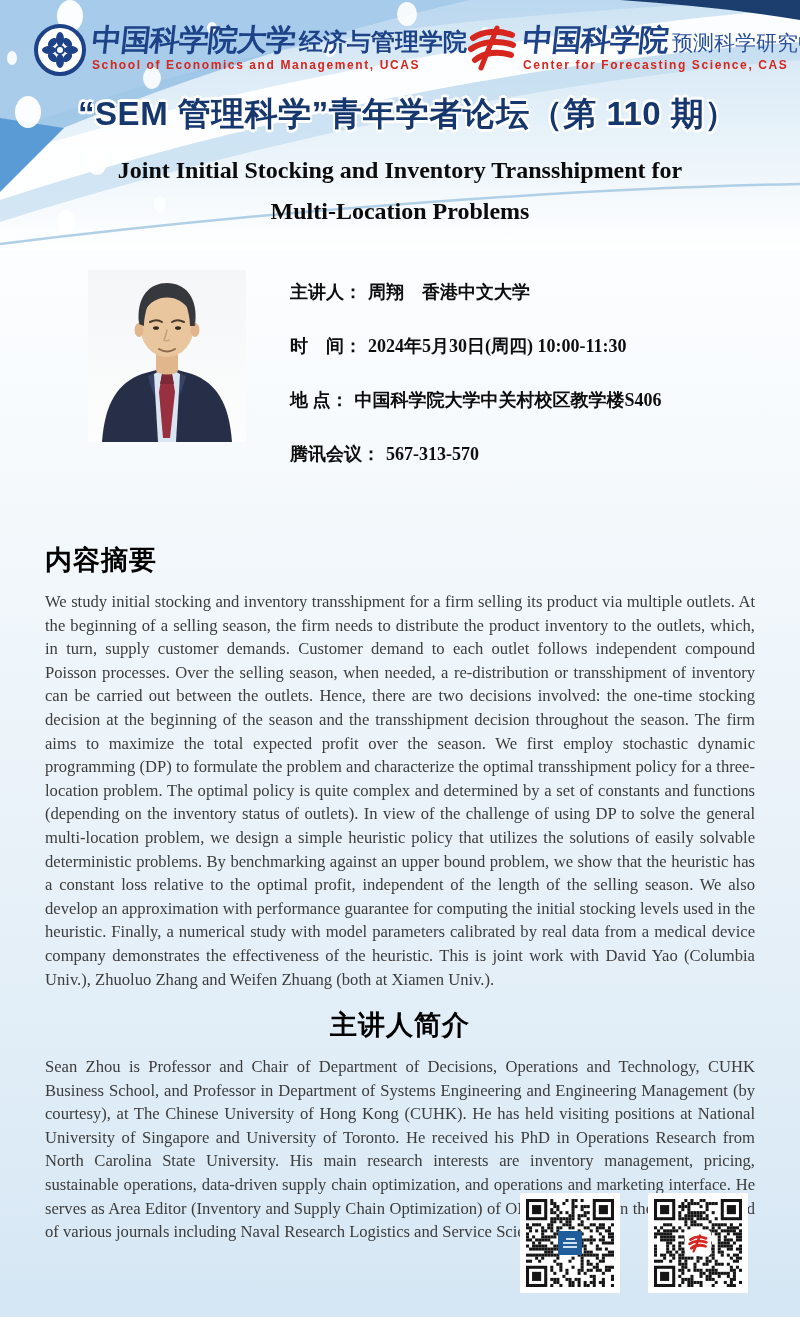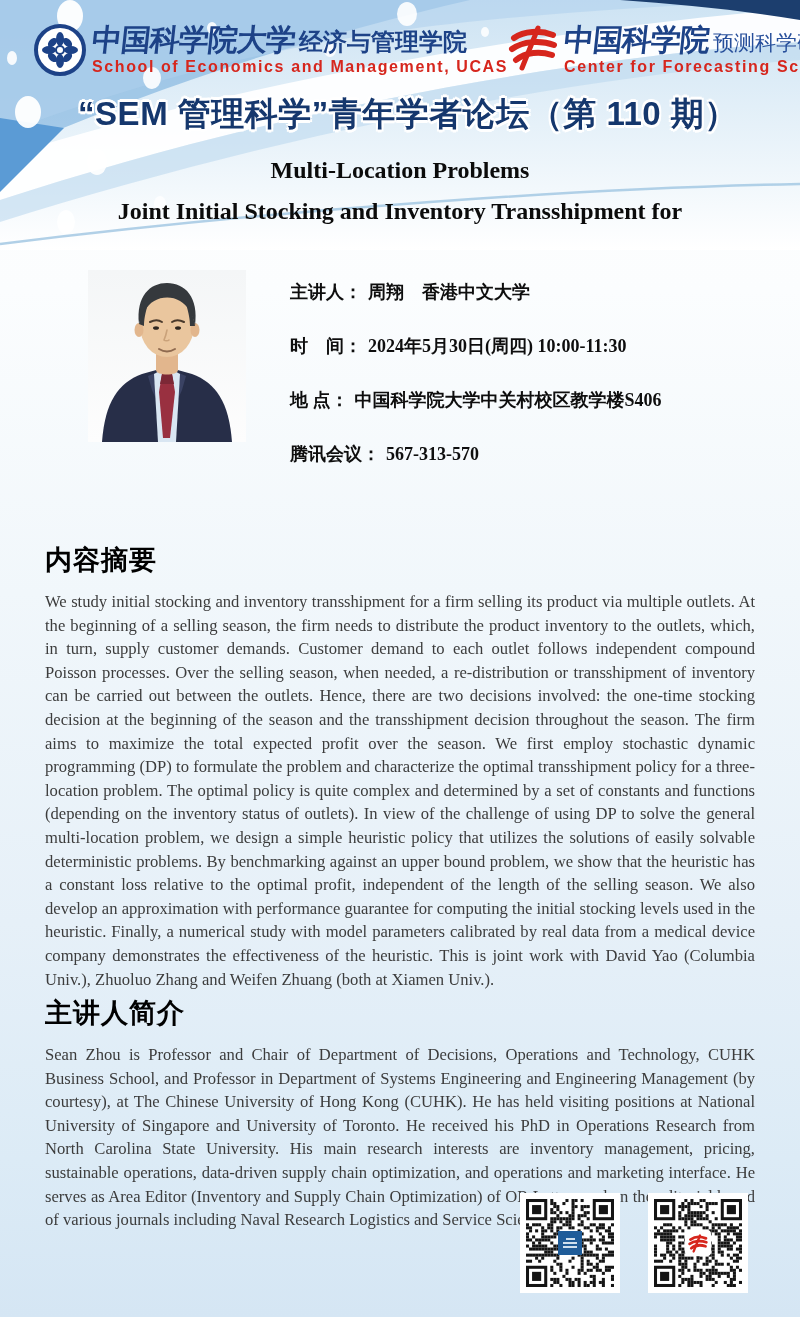--- a/index.html
+++ b/index.html
@@ -11,41 +11,41 @@
   
   .header{position:absolute;top:0;left:0;width:800px;height:250px;}
   .header-bg{position:absolute;top:0;left:0;width:800px;height:250px;}
   .logos{position:absolute;top:24px;left:0;width:800px;display:flex;justify-content:space-between;padding:0 34px;box-sizing:border-box;}
   .logo{display:flex;align-items:flex-start;gap:6px;}
   .logo-txt{display:flex;flex-direction:column;line-height:1.05;}
   .logo-cjk{display:flex;align-items:baseline;gap:4px;white-space:nowrap;}
   .cal{font-size:30px;font-weight:700;color:#1d4287;transform:skewX(-6deg);letter-spacing:-1px;}
   .dept{font-size:24px;font-weight:700;color:#1d4287;}
   .dept-light{font-size:21px;font-weight:400;color:#274f9b;}
-  .logo-en{font-size:16px;font-weight:700;color:#d6261d;letter-spacing:1.6px;margin-top:3px;white-space:nowrap;}
+  .logo-en{font-size:12px;font-weight:700;color:#d6261d;letter-spacing:1.6px;margin-top:3px;white-space:nowrap;}
   .forum-title{
     position:absolute;top:92px;left:8px;width:800px;text-align:center;
     font-size:33px;font-weight:800;color:#15376d;letter-spacing:0.5px;white-space:nowrap;
     text-shadow:0 0 3px #fff,2px 2px 0 #fff,-2px -2px 0 #fff,2px -2px 0 #fff,-2px 2px 0 #fff,0 3px 0 #fff,0 -3px 0 #fff;
   }
   .talk-title{position:absolute;top:150px;left:0;width:800px;text-align:center;
     font-family:"Liberation Serif",serif;font-weight:700;font-size:24px;color:#0b0b0b;line-height:1.7;}
   
   .speaker-row{display:flex;padding:270px 60px 0 88px;box-sizing:border-box;gap:44px;}
   .portrait{width:158px;height:172px;flex:0 0 auto;}
   .speaker-info{padding-top:10px;}
   .info-line{font-family:Liberation Serif, serif;font-weight:700;font-size:18px;color:#0e0e0e;margin-bottom:30px;white-space:nowrap;}
   .info-line .lbl{margin-right:6px;}
   
   .section-heading{font-size:27px;font-weight:900;color:#000;margin:46px 45px 0 45px;letter-spacing:1px;}
   .para{
     font-family:"Liberation Serif",serif;font-size:16.6px;line-height:23.6px;color:#3c3c3c;
     text-align:justify;margin:12px 45px 0 45px;
   }
-  .bio-heading{margin-top:4px;}
+  .bio-heading{margin-top:16px;text-align:center;}
   
   .qr-row{position:absolute;top:1193px;right:52px;display:flex;gap:28px;}
   .qr-panel{width:100px;height:100px;background:#ffffff;display:flex;align-items:center;justify-content:center;position:relative;}
   .qr-svg{width:88px;height:88px;display:block;}
   .qr-center{position:absolute;top:50%;left:50%;transform:translate(-50%,-50%);}
   .qr-center-blue{width:24px;height:24px;background:#1f5c99;display:flex;flex-direction:column;align-items:center;justify-content:center;gap:2px;}
   .qr-center-blue i{display:block;width:14px;height:2px;background:#cfe0ef;}
   .qr-center-blue i:first-child{width:9px;}
   .qr-center-red{width:26px;height:26px;background:#fff;border-radius:4px;display:flex;align-items:center;justify-content:center;}
 </style>
@@ -127,22 +127,22 @@
             <span class="dept-light">预测科学研究中心</span>
           </div>
           <div class="logo-en">Center for Forecasting Science, CAS</div>
         </div>
       </div>
     </div>
 
     <div class="forum-title">“SEM 管理科学”青年学者论坛（第 110 期）</div>
 
     <div class="talk-title">
+      <div>Joint Initial Stocking and Inventory Transshipment for</div>
       <div>Multi-Location Problems</div>
-      <div>Joint Initial Stocking and Inventory Transshipment for</div>
     </div>
   </div>
 
   <div class="speaker-row">
     <svg class="portrait" viewBox="0 0 158 172" aria-hidden="true">
       <defs>
         <linearGradient id="pbg" x1="0" y1="0" x2="0" y2="1">
           <stop offset="0" stop-color="#f4f6f7"></stop>
           <stop offset="1" stop-color="#fdfdfd"></stop>
         </linearGradient>

